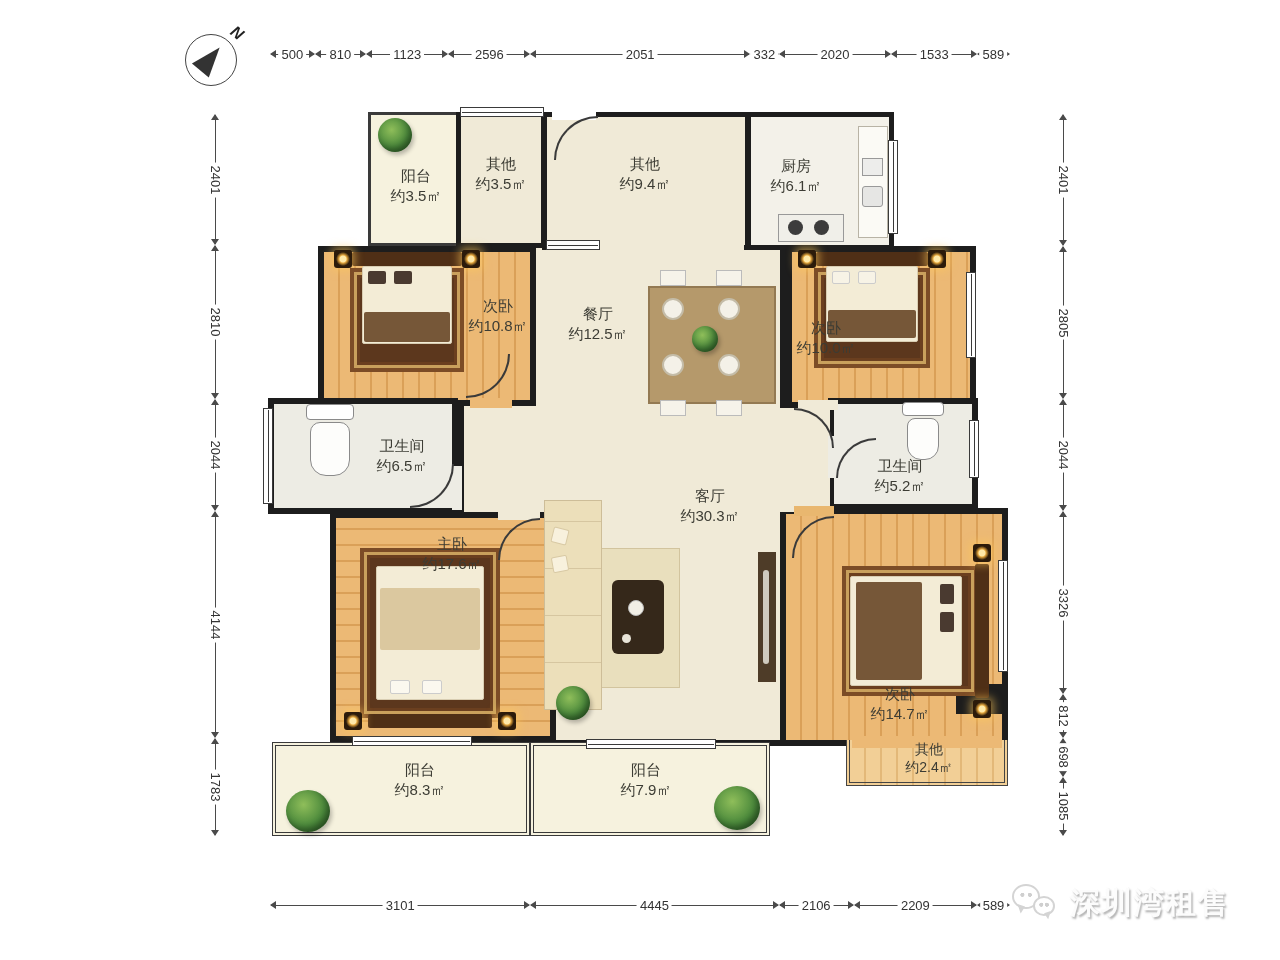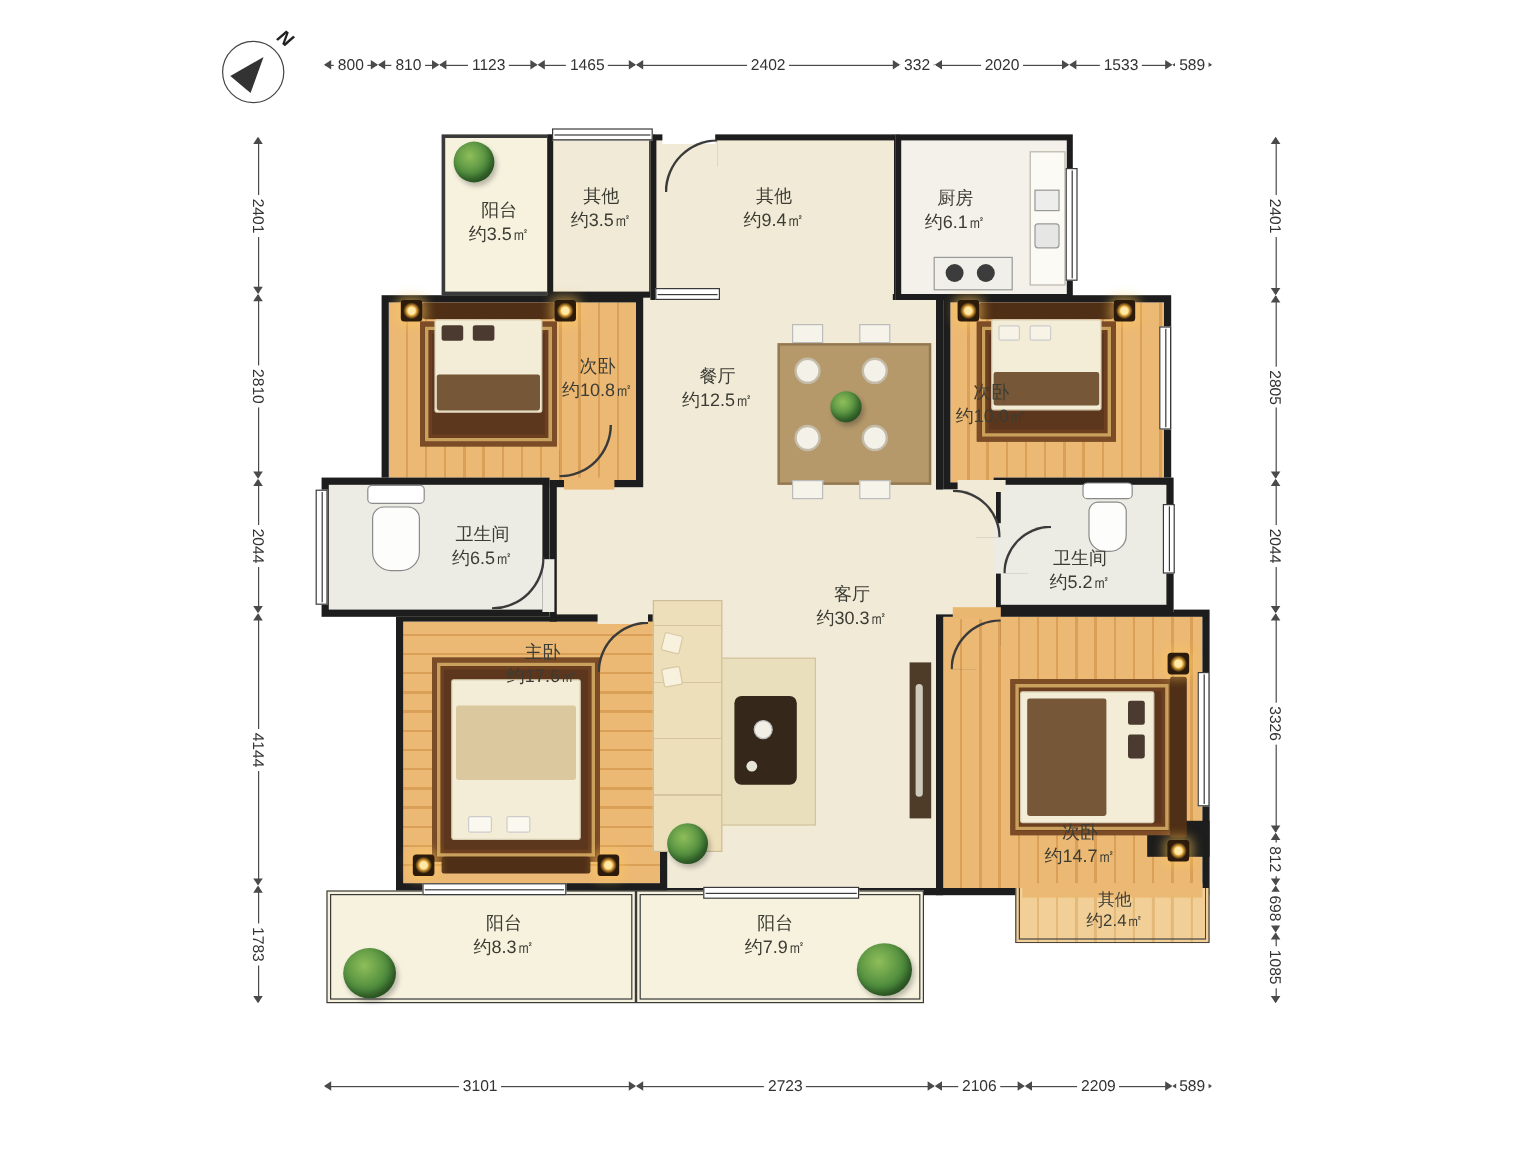--- a/index.html
+++ b/index.html
@@ -98,41 +98,41 @@
   <div id="compass">
     <div class="ring"></div>
     <div class="needle"></div>
     <div class="nlabel">N</div>
   </div>
 
   <div class="rail rail-h" style="left:270px;top:45px;width:740px;">
     <div class="seg" style="width:6.04%">
         <i class="al"></i>
         <i class="ar"></i>
-        <span class="dv">800</span>
+        <span class="dv">500</span>
       </div>
     <div class="seg" style="width:6.94%">
         <i class="al"></i>
         <i class="ar"></i>
         <span class="dv">810</span>
       </div>
     <div class="seg" style="width:11.14%">
         <i class="al"></i>
         <i class="ar"></i>
         <span class="dv">1123</span>
       </div>
     <div class="seg" style="width:11.06%">
         <i class="al"></i>
         <i class="ar"></i>
-        <span class="dv">1465</span>
+        <span class="dv">2596</span>
       </div>
     <div class="seg" style="width:29.69%">
         <i class="al"></i>
         <i class="ar"></i>
-        <span class="dv">2402</span>
+        <span class="dv">2051</span>
       </div>
     <div class="seg" style="width:3.86%">
         <i class="al"></i>
         <i class="ar"></i>
         <span class="dv">332</span>
       </div>
     <div class="seg" style="width:15.25%">
         <i class="al"></i>
         <i class="ar"></i>
         <span class="dv">2020</span>
@@ -151,21 +151,21 @@
 
   <div class="rail rail-h" style="left:270px;top:896px;width:740px;">
     <div class="seg" style="width:35.18%">
         <i class="al"></i>
         <i class="ar"></i>
         <span class="dv">3101</span>
       </div>
     <div class="seg" style="width:33.55%">
         <i class="al"></i>
         <i class="ar"></i>
-        <span class="dv">2723</span>
+        <span class="dv">4445</span>
       </div>
     <div class="seg" style="width:10.15%">
         <i class="al"></i>
         <i class="ar"></i>
         <span class="dv">2106</span>
       </div>
     <div class="seg" style="width:16.67%">
         <i class="al"></i>
         <i class="ar"></i>
         <span class="dv">2209</span>
@@ -416,14 +416,21 @@
     </div>
   <div class="rlabel" style="left:374px;top:760px;width:92px;">
     <span>阳台</span>
       <span>约8.3㎡</span>
     </div>
   <div class="rlabel" style="left:600px;top:760px;width:92px;">
     <span>阳台</span>
       <span>约7.9㎡</span>
     </div>
 
+  <div id="watermark">
+    <div class="wc">
+        <i class="b1"></i>
+        <i class="b2"></i>
+      </div>
+    <div class="wtext">深圳湾租售</div>
+  </div>
 
 </div>
 
 </body></html>

